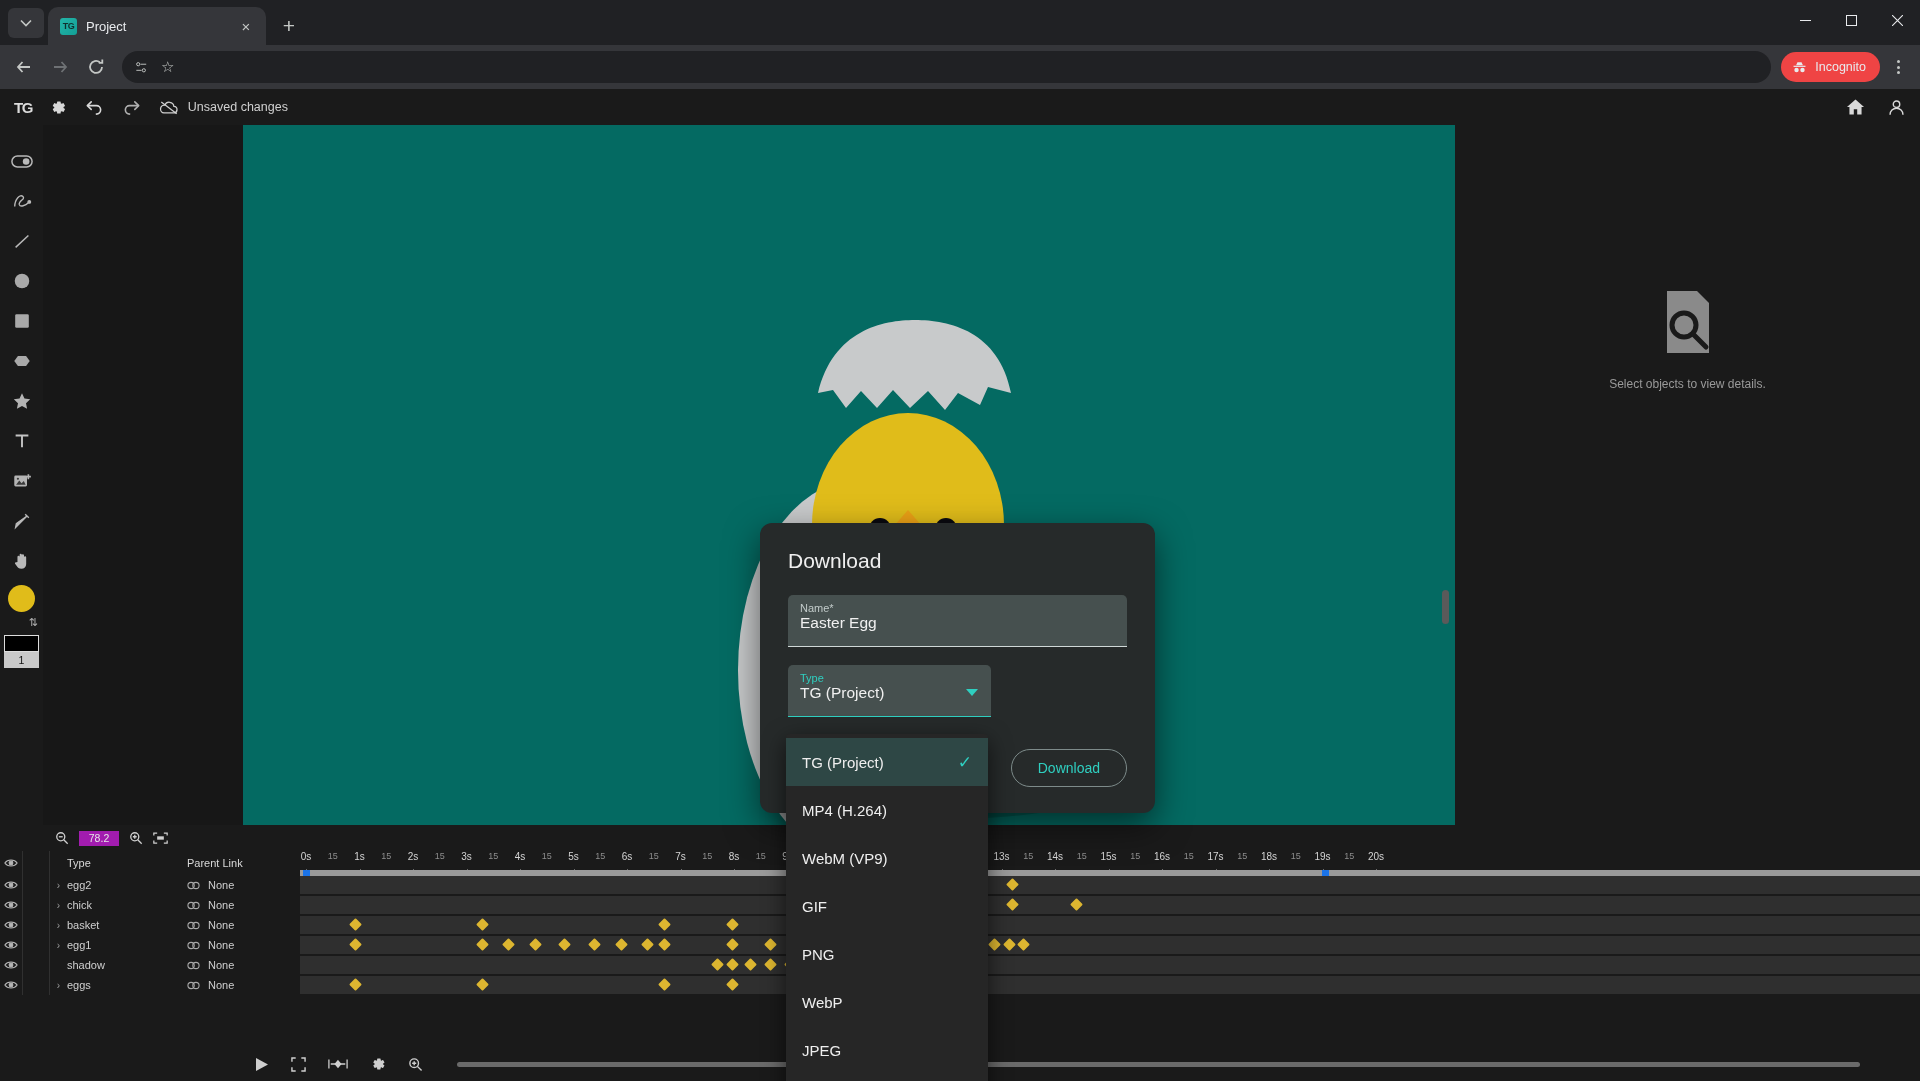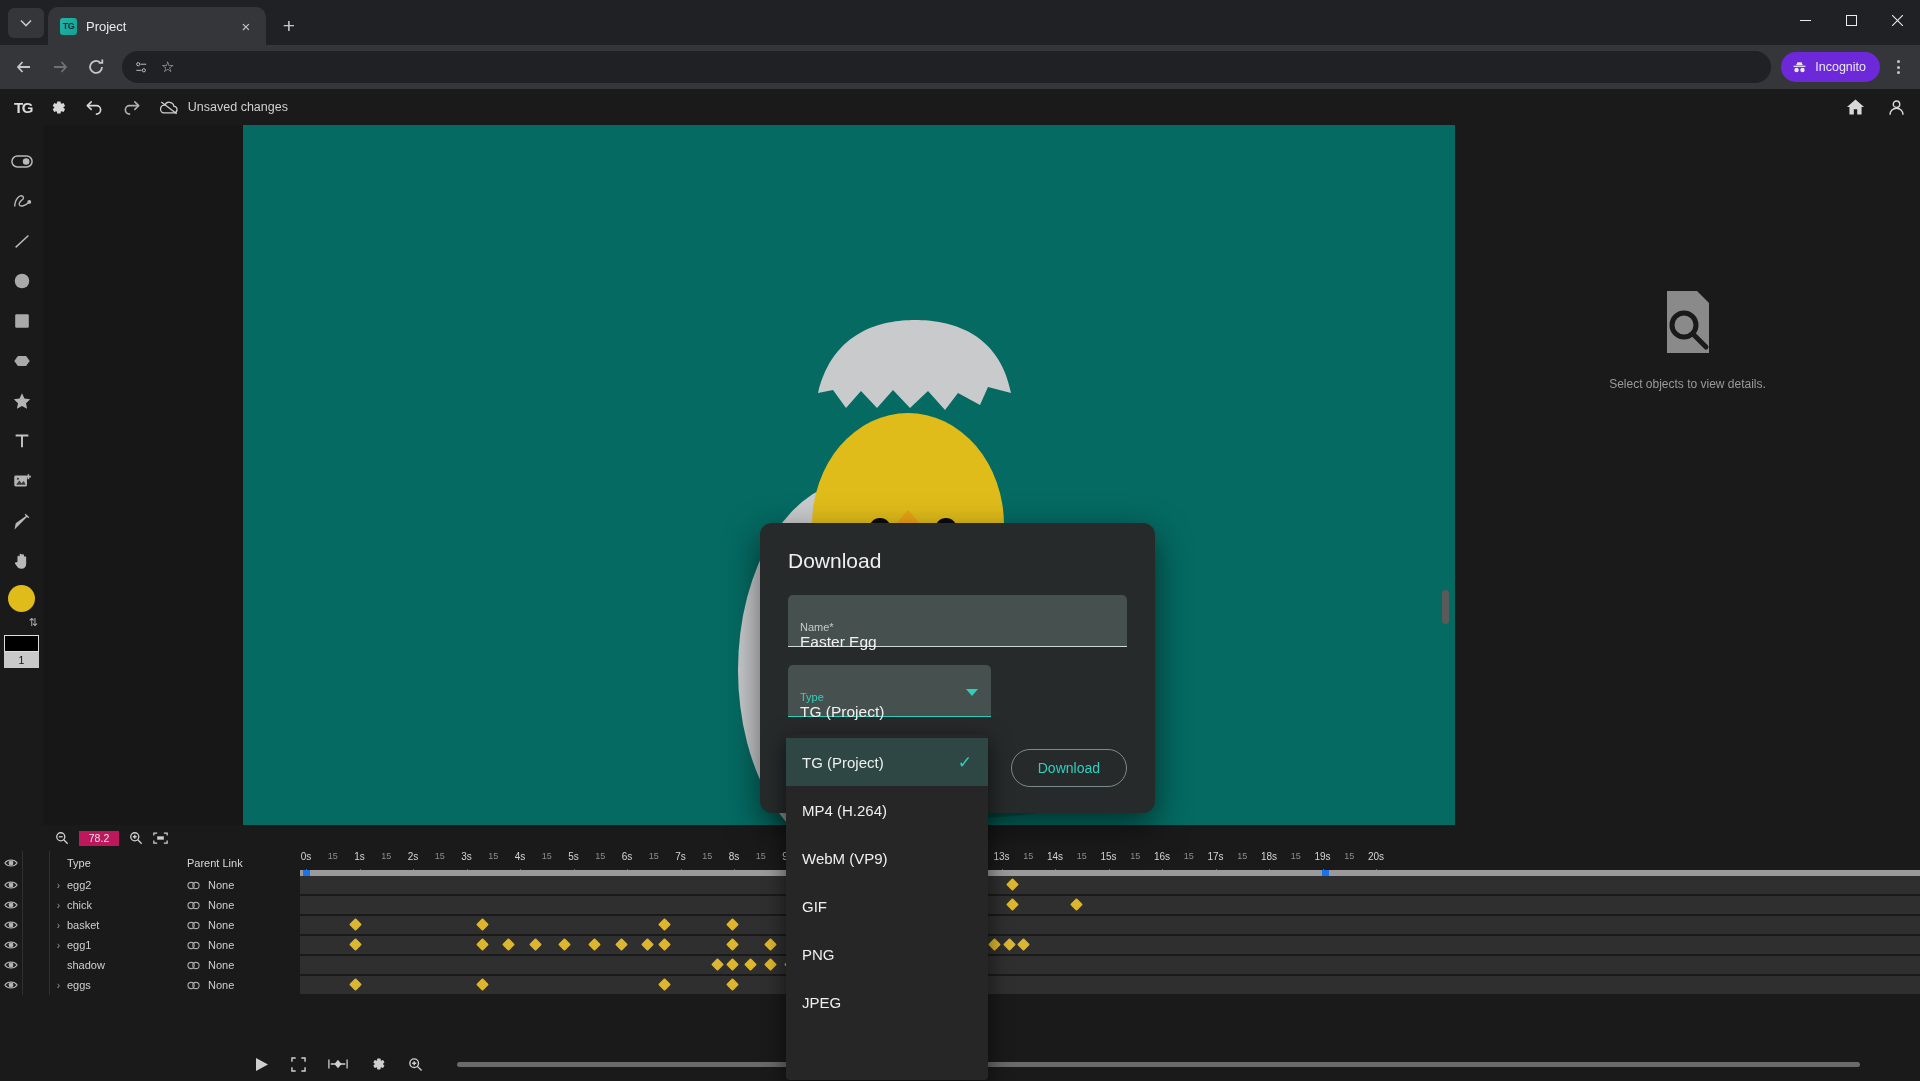--- a/index.html
+++ b/index.html
@@ -79,21 +79,21 @@
     flex: 1; height: 32px; background: #202124;
     border-radius: 16px; display: flex; align-items: center;
     padding: 0 12px; gap: 12px; margin: 0 6px;
     cursor: text;
   }
   .omnibox-url { font-size: 13.5px; color: #e8eaed; flex: 1; }
   .omnibox-star { color: #c4c7c5; font-size: 15px; cursor: pointer; padding-right: 4px;}
   .incognito-pill {
     display: flex; align-items: center; gap: 7px;
     height: 30px; padding: 0 14px 0 10px;
-    background: #6d28d9; border-radius: 15px;
+    background: #ef4444; border-radius: 15px;
     font-size: 12.5px; color: #e8eaed; cursor: pointer;
   }
   .menu-dots {
     width: 28px; height: 30px; display: flex; flex-direction: column;
     align-items: center; justify-content: center; gap: 2.5px; cursor: pointer;
   }
   .menu-dots i { width: 3px; height: 3px; border-radius: 50%; background: #c4c7c5; display: block;}
 
   
   .app {
@@ -171,21 +171,21 @@
   }
   .rp-text { font-size: 12px; color: #9a9a9a; }
 
   
   .timeline { height: 256px; background: #1a1a1a; display: flex; flex-direction: column; }
   .tl-zoombar {
     height: 26px; display: flex; align-items: center; gap: 10px;
     padding-left: 55px;
   }
   .zoom-field {
-    width: 40px; height: 15px; background: #be185d; color: #e6e6e6;
+    width: 40px; height: 15px; background: #a21caf; color: #e6e6e6;
     font-size: 10.5px; display: flex; align-items: center; justify-content: center;
     cursor: text;
   }
   .zi { color: #cfcfcf; cursor: pointer; display:flex; }
 
   .tl-main { flex: 1; display: flex; overflow: hidden; }
   .tl-left { width: 300px; flex-shrink: 0; }
   .tl-head-row, .tl-row {
     height: 20px; display: flex; align-items: center;
     font-size: 11px; color: #cfcfcf;
@@ -251,21 +251,21 @@
     z-index: 41;
   }
   .modal-title { font-size: 21px; color: #efefef; font-weight: normal; }
   .field {
     margin-top: 22px; background: #46504f;
     border-bottom: 1.5px solid #cfd8d7;
     border-radius: 5px 5px 0 0;
     padding: 7px 12px 6px 12px;
     height: 52px; cursor: text;
   }
-  .field .flabel { font-size: 11px; color: #c2cbca; margin-top: 19px; }
+  .field .flabel { font-size: 11px; color: #c2cbca; }
   .field .fvalue { font-size: 15.5px; color: #f0f0f0; margin-top: 0; }
   .field.type-field {
     margin-top: 18px; width: 203px; position: relative;
     border-bottom: 1.8px solid #2fcfc0; background: #46504f;
     cursor: pointer;
   }
   .field.type-field .flabel { color: #2fcfc0; }
   .caret {
     position: absolute; right: 13px; top: 24px;
     width: 0; height: 0; border-left: 6px solid transparent;
@@ -880,17 +880,20 @@
       <div class="dd-item">
         <span>WebM (VP9)</span>
       </div>
       <div class="dd-item">
         <span>GIF</span>
       </div>
       <div class="dd-item">
         <span>PNG</span>
       </div>
       <div class="dd-item">
+        <span>WebP</span>
+      </div>
+      <div class="dd-item">
         <span>JPEG</span>
       </div>
       <div class="dd-item"></div>
     </div>
 </div>
 
 </body></html>

